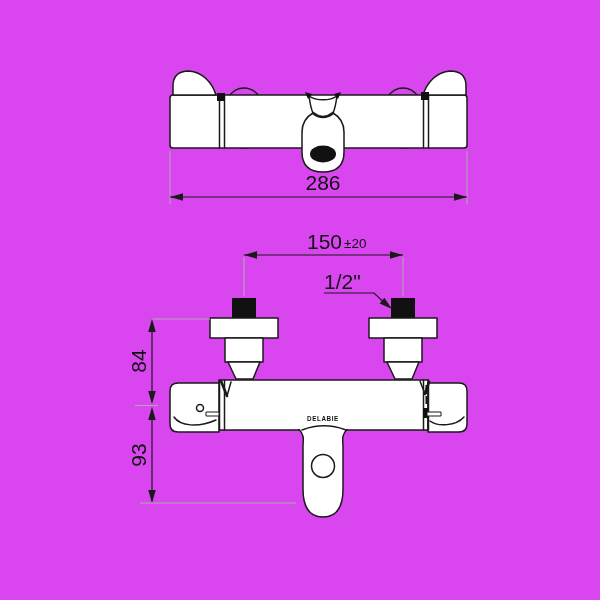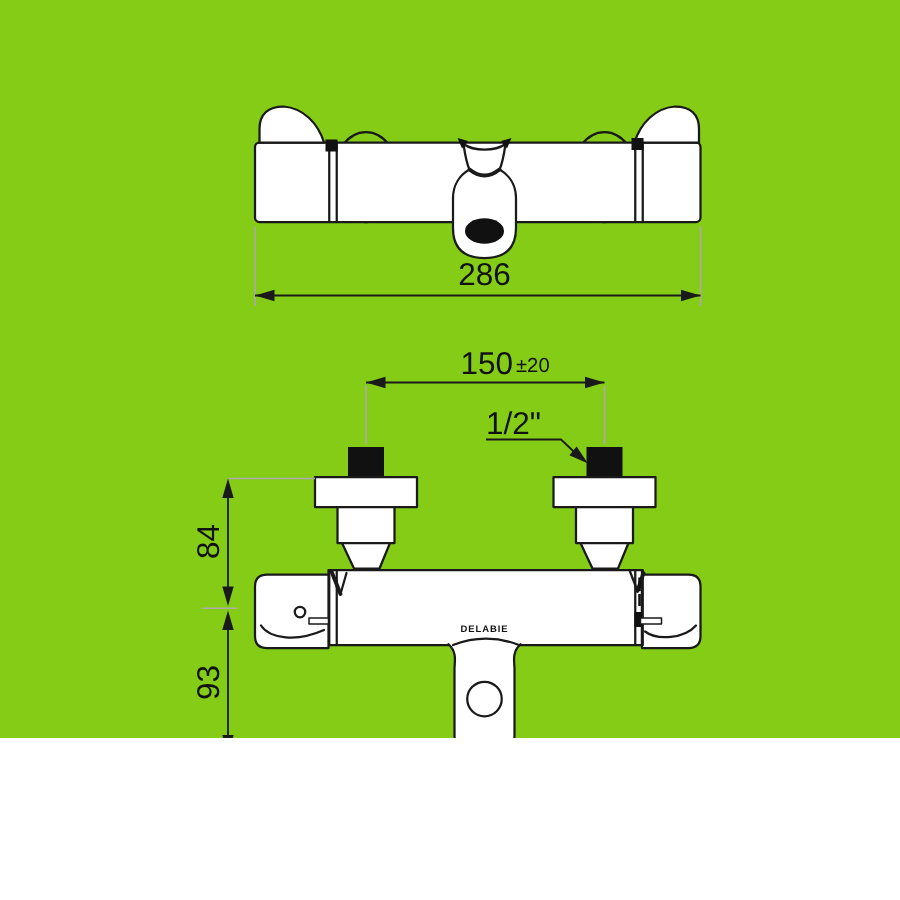--- a/index.html
+++ b/index.html
@@ -1,16 +1,16 @@
 <!DOCTYPE html>
 <html><head>
 <meta charset="utf-8">
 <style>
   html,body{margin:0;padding:0;background:#fff;}
-  .stage{position:relative;width:600px;height:492px;background:#84cc16;overflow:hidden;}
+  .stage{position:relative;width:600px;height:600px;background:#d946ef;overflow:hidden;}
   svg{display:block;}
   .ln{stroke:#1a1a1a;stroke-width:1.5;fill:none;stroke-linejoin:round;stroke-linecap:round;}
   .lnf{stroke:#1a1a1a;stroke-width:1.5;fill:#ffffff;stroke-linejoin:round;}
   .fillonly{fill:#ffffff;stroke:none;}
   .thick{stroke:#1a1a1a;stroke-width:2.6;fill:none;stroke-linecap:round;}
   .guide{stroke:#ababab;stroke-width:1.1;fill:none;}
   .dim{stroke:#1a1a1a;stroke-width:1.2;fill:none;}
   .arr{fill:#1a1a1a;stroke:none;}
   .blk{fill:#111111;stroke:none;}
   text{font-family:"Liberation Sans","DejaVu Sans",sans-serif;fill:#111111;}

